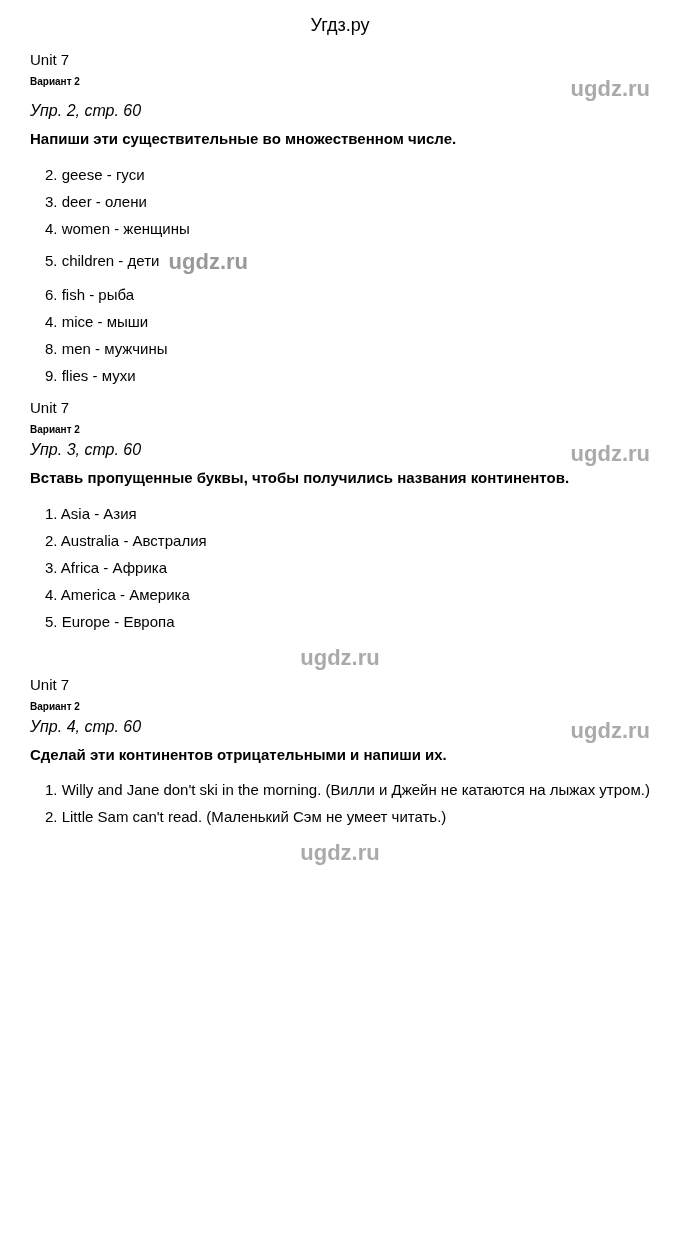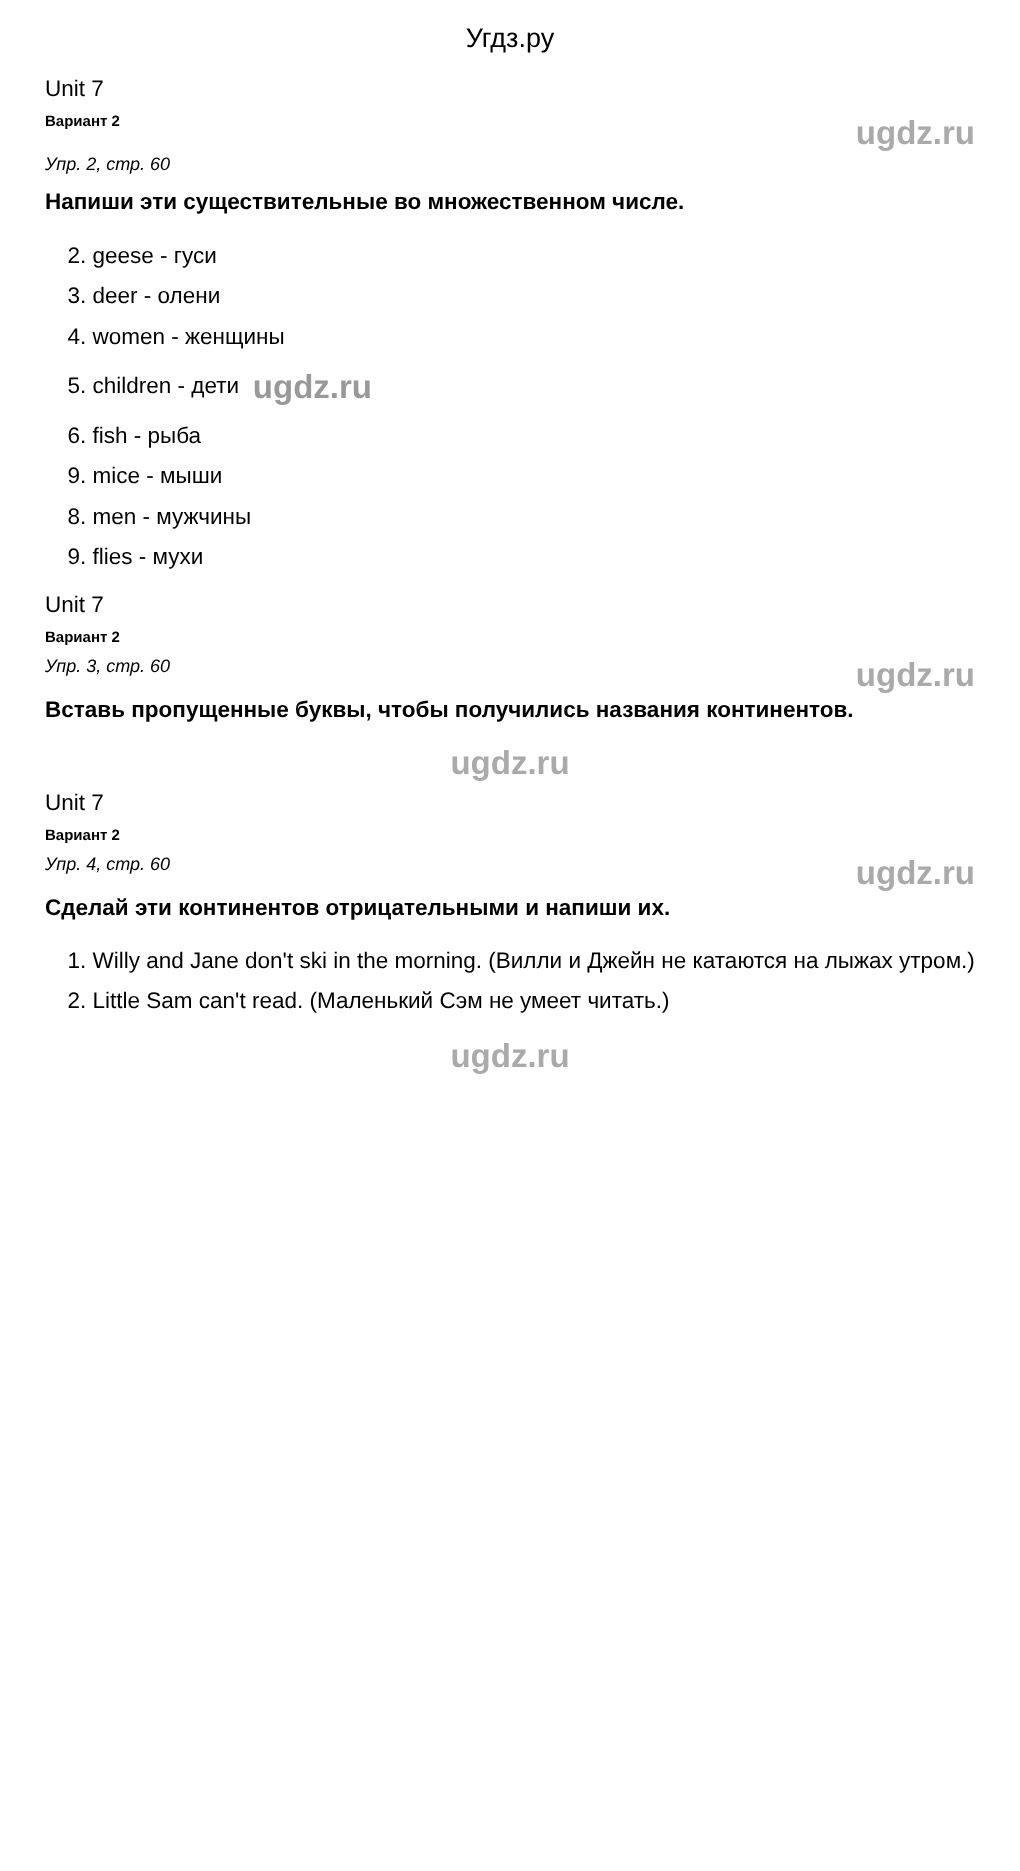--- a/index.html
+++ b/index.html
@@ -57,21 +57,21 @@
       display: block;
       font-size: 22px;
       font-weight: bold;
       color: #aaa;
       text-align: center;
       margin: 4px 0;
     }
 
     .exercise-ref {
       font-style: italic;
-      font-size: 12px;
+      font-size: 16px;
       margin-bottom: 8px;
     }
 
     .exercise-instruction {
       font-weight: bold;
       font-size: 15px;
       margin-bottom: 10px;
       line-height: 1.5;
     }
 
@@ -119,37 +119,44 @@
 
   <ul class="answer-list">
     <li>2. geese - гуси</li>
     <li>3. deer - олени</li>
     <li>4. women - женщины</li>
     <li>
       <span>5. children - дети</span>
       <span class="watermark-inline">ugdz.ru</span>
     </li>
     <li>6. fish - рыба</li>
-    <li>9. mice - мыши</li>
+    <li>4. mice - мыши</li>
     <li>8. men - мужчины</li>
     <li>9. flies - мухи</li>
   </ul>
 </div>
 
 <div class="section">
   <div class="unit-label">Unit 7</div>
   <div class="variant-label">Вариант 2</div>
 
   <div class="clearfix">
     <span class="watermark-right-float">ugdz.ru</span>
     <div class="exercise-ref">Упр. 3, стр. 60</div>
   </div>
 
   <div class="exercise-instruction">Вставь пропущенные буквы, чтобы получились названия континентов.</div>
 
+  <ul class="answer-list">
+    <li>1. Asia - Азия</li>
+    <li>2. Australia - Австралия</li>
+    <li>3. Africa - Африка</li>
+    <li>4. America - Америка</li>
+    <li>5. Europe - Европа</li>
+  </ul>
 
   <div class="watermark-center">ugdz.ru</div>
 </div>
 
 <div class="section">
   <div class="unit-label">Unit 7</div>
   <div class="variant-label">Вариант 2</div>
 
   <div class="clearfix">
     <span class="watermark-right-float">ugdz.ru</span>

